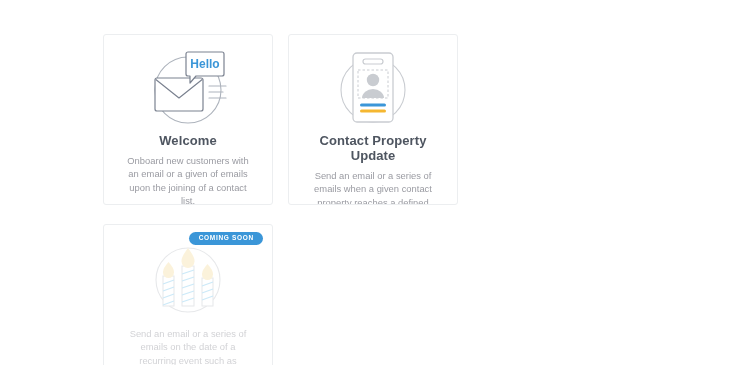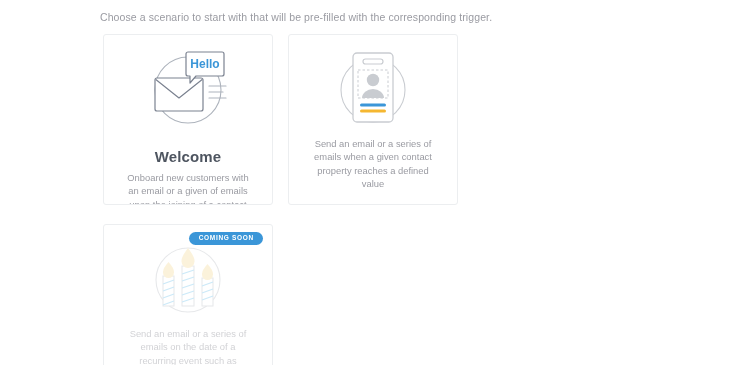--- a/index.html
+++ b/index.html
@@ -60,24 +60,24 @@
   }
   .illus {
     height: 86px;
     display: flex;
     align-items: center;
     justify-content: center;
     margin-top: 10px;
   }
   .card-title {
     text-align: center;
-    font-size: 15px;
+    font-size: 13px;
     font-weight: bold;
     color: #4e5560;
-    margin-top: 17px;
+    margin-top: 2px;
     letter-spacing: 0.1px;
   }
   .card-desc {
     text-align: center;
     font-size: 9.4px;
     line-height: 13.4px;
     color: #9a9ba2;
     margin-top: 6px;
     padding: 0 6px;
   }
@@ -95,21 +95,20 @@
     line-height: 1;
     z-index: 3;
   }
   svg { display: block; }
 </style>
 </head>
 <body>
 
 <div class="page">
 
-  <div class="intro">Choose a scenario to start with that will be pre-filled with the corresponding trigger.</div>
 
   <div class="grid">
 
     <div class="row">
 
       <div class="card">
         <div class="illus">
           <svg width="110" height="84" viewBox="0 0 110 84">
             <circle cx="55" cy="44" r="33" fill="none" stroke="#aeb4bd" stroke-width="1.1"></circle>
             <g stroke="#aeb4bd" stroke-width="1.2" stroke-linecap="round">
@@ -133,20 +132,21 @@
             <circle cx="48" cy="44" r="32" fill="none" stroke="#c9ccd1" stroke-width="1.1"></circle>
             <rect x="28" y="7" width="40" height="69" rx="4" fill="#ffffff" stroke="#c9ccd1" stroke-width="1.3"></rect>
             <rect x="38" y="13" width="20" height="5" rx="2.5" fill="#ffffff" stroke="#c9ccd1" stroke-width="1.2"></rect>
             <rect x="33" y="24" width="30" height="28" fill="none" stroke="#c9ccd1" stroke-width="1" stroke-dasharray="2.5 2"></rect>
             <circle cx="48" cy="34" r="6.2" fill="#c9ccd1"></circle>
             <path d="M37 52 a11 9 0 0 1 22 0 z" fill="#c9ccd1"></path>
             <rect x="35" y="57.5" width="26" height="3.1" rx="1.5" fill="#3b96d8"></rect>
             <rect x="35" y="63.5" width="26" height="3.1" rx="1.5" fill="#f5b731"></rect>
           </svg>
         </div>
+        <div class="card-title">Contact Property Update</div>
         <div class="card-desc">Send an email or a series of emails when a given contact property reaches a defined value</div>
       </div>
 
 
     </div>
 
     <div class="row">
 
       <div class="card disabled">
         <div class="badge">COMING SOON</div>

